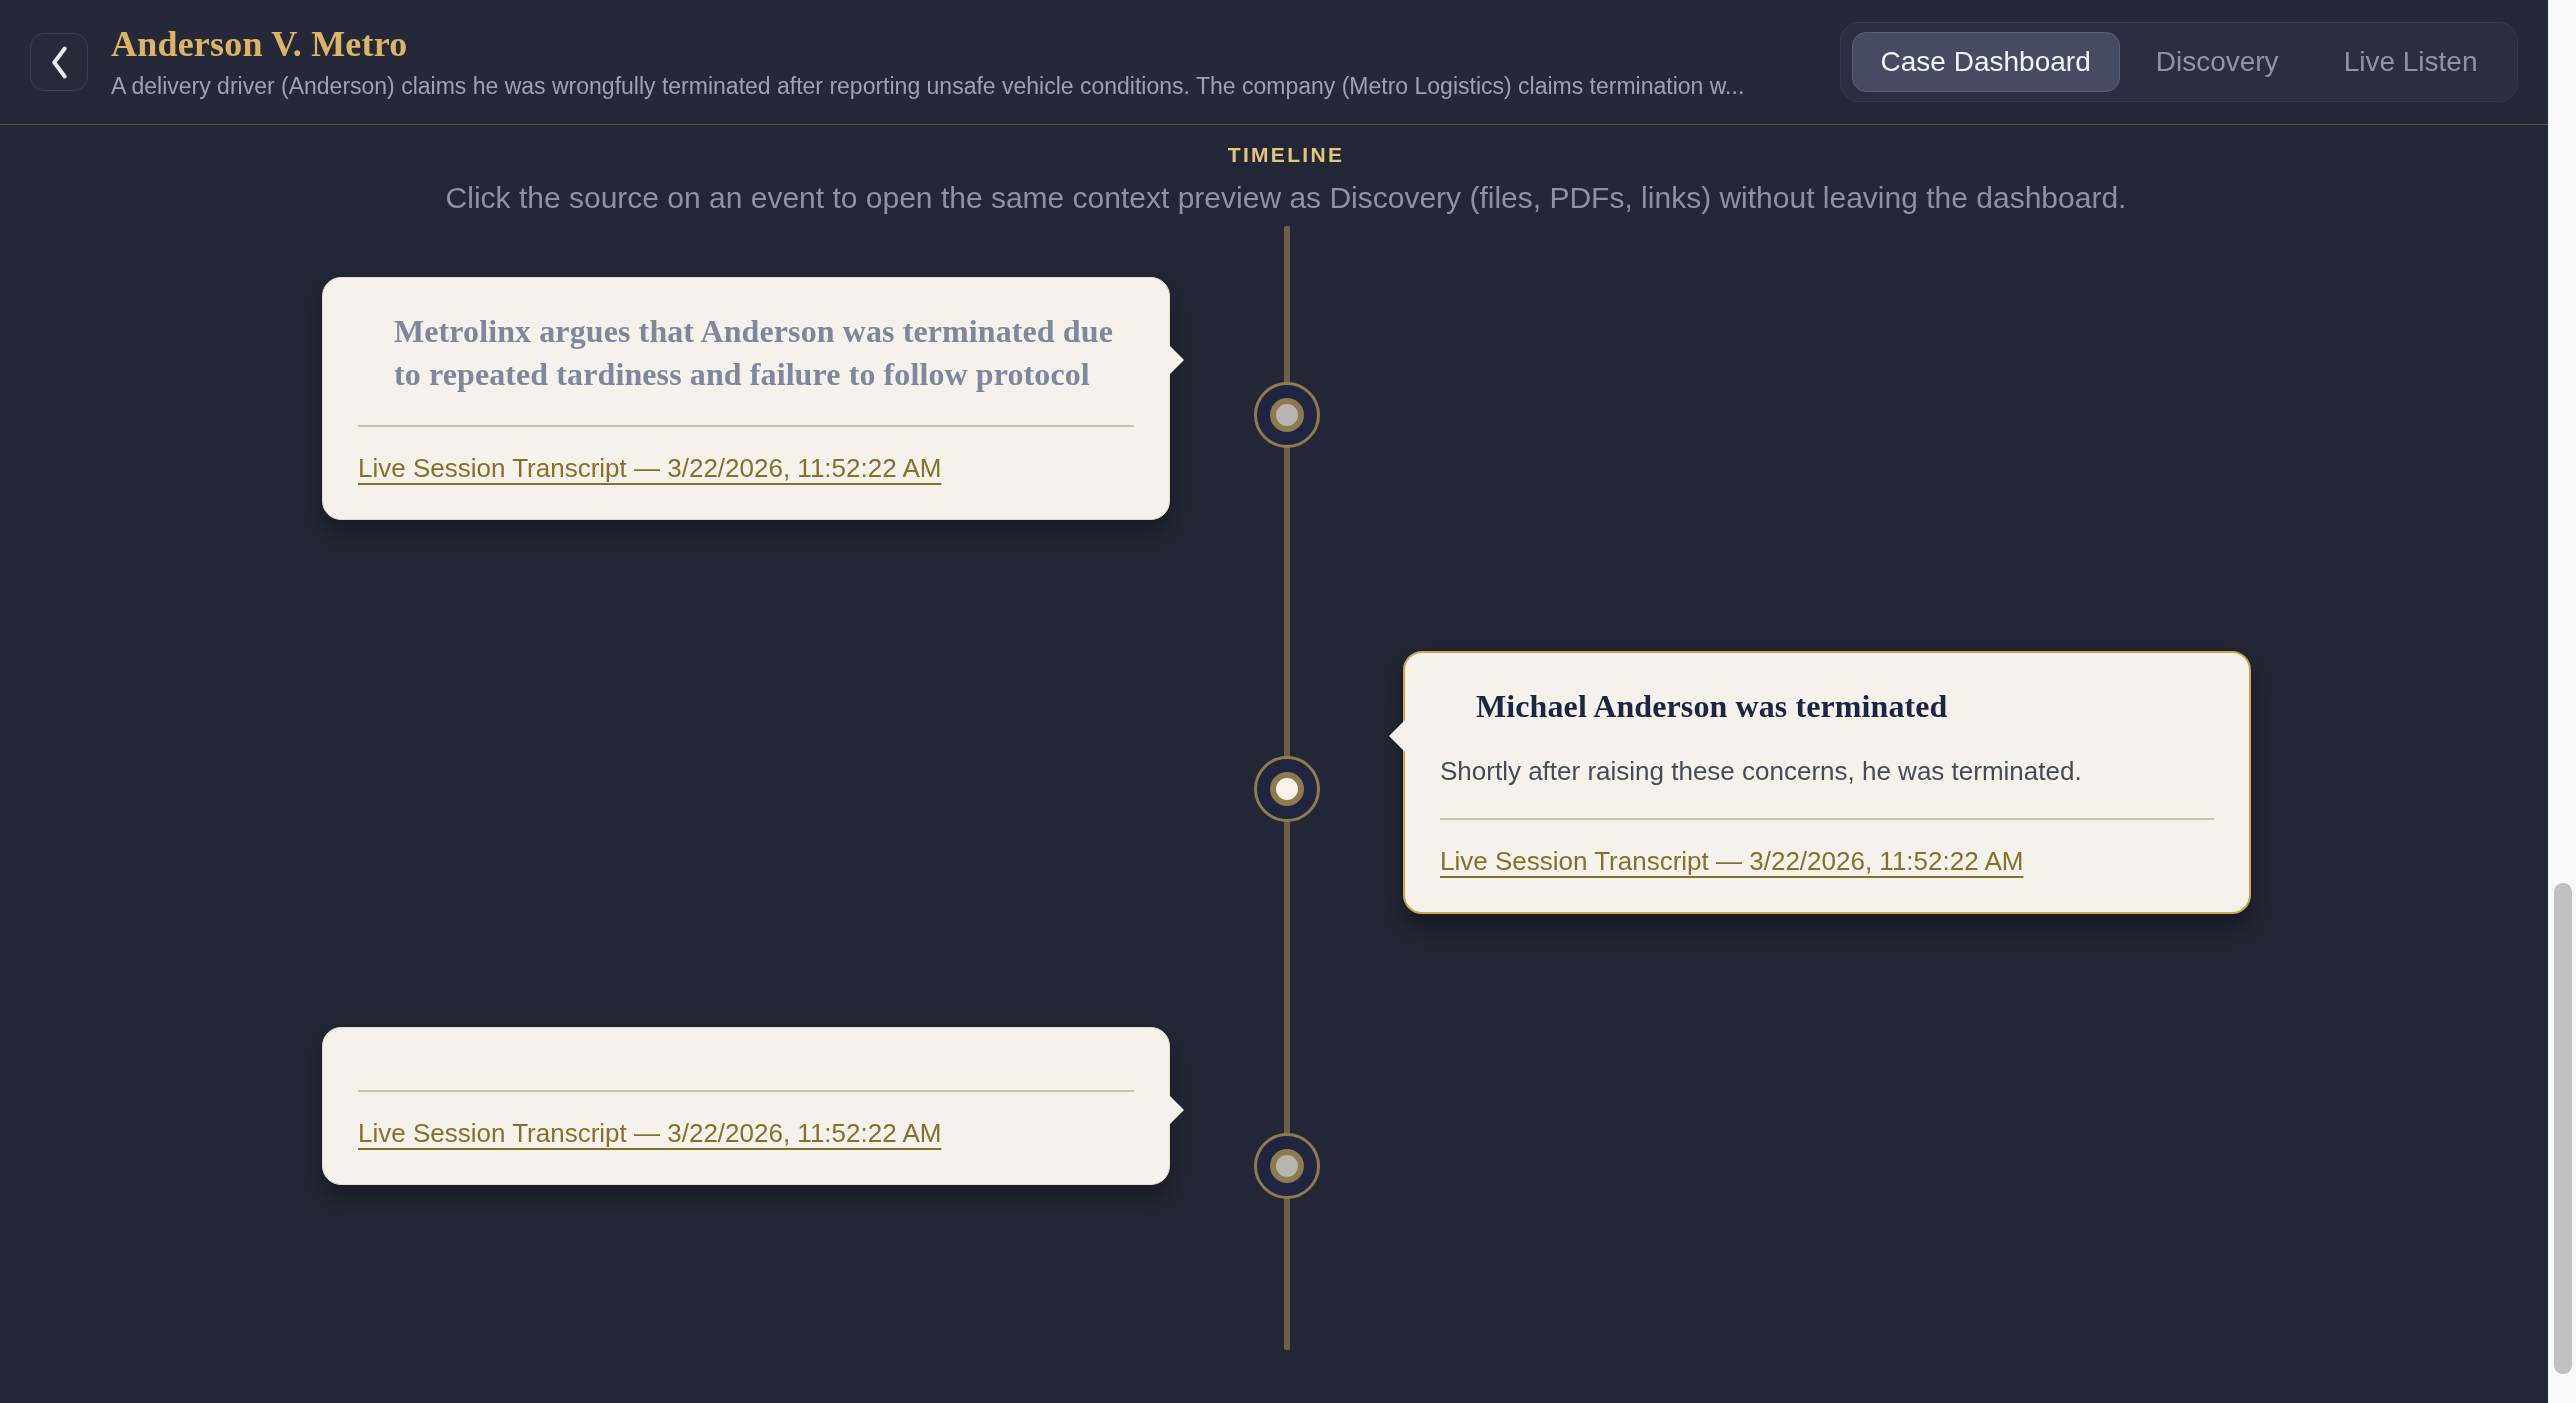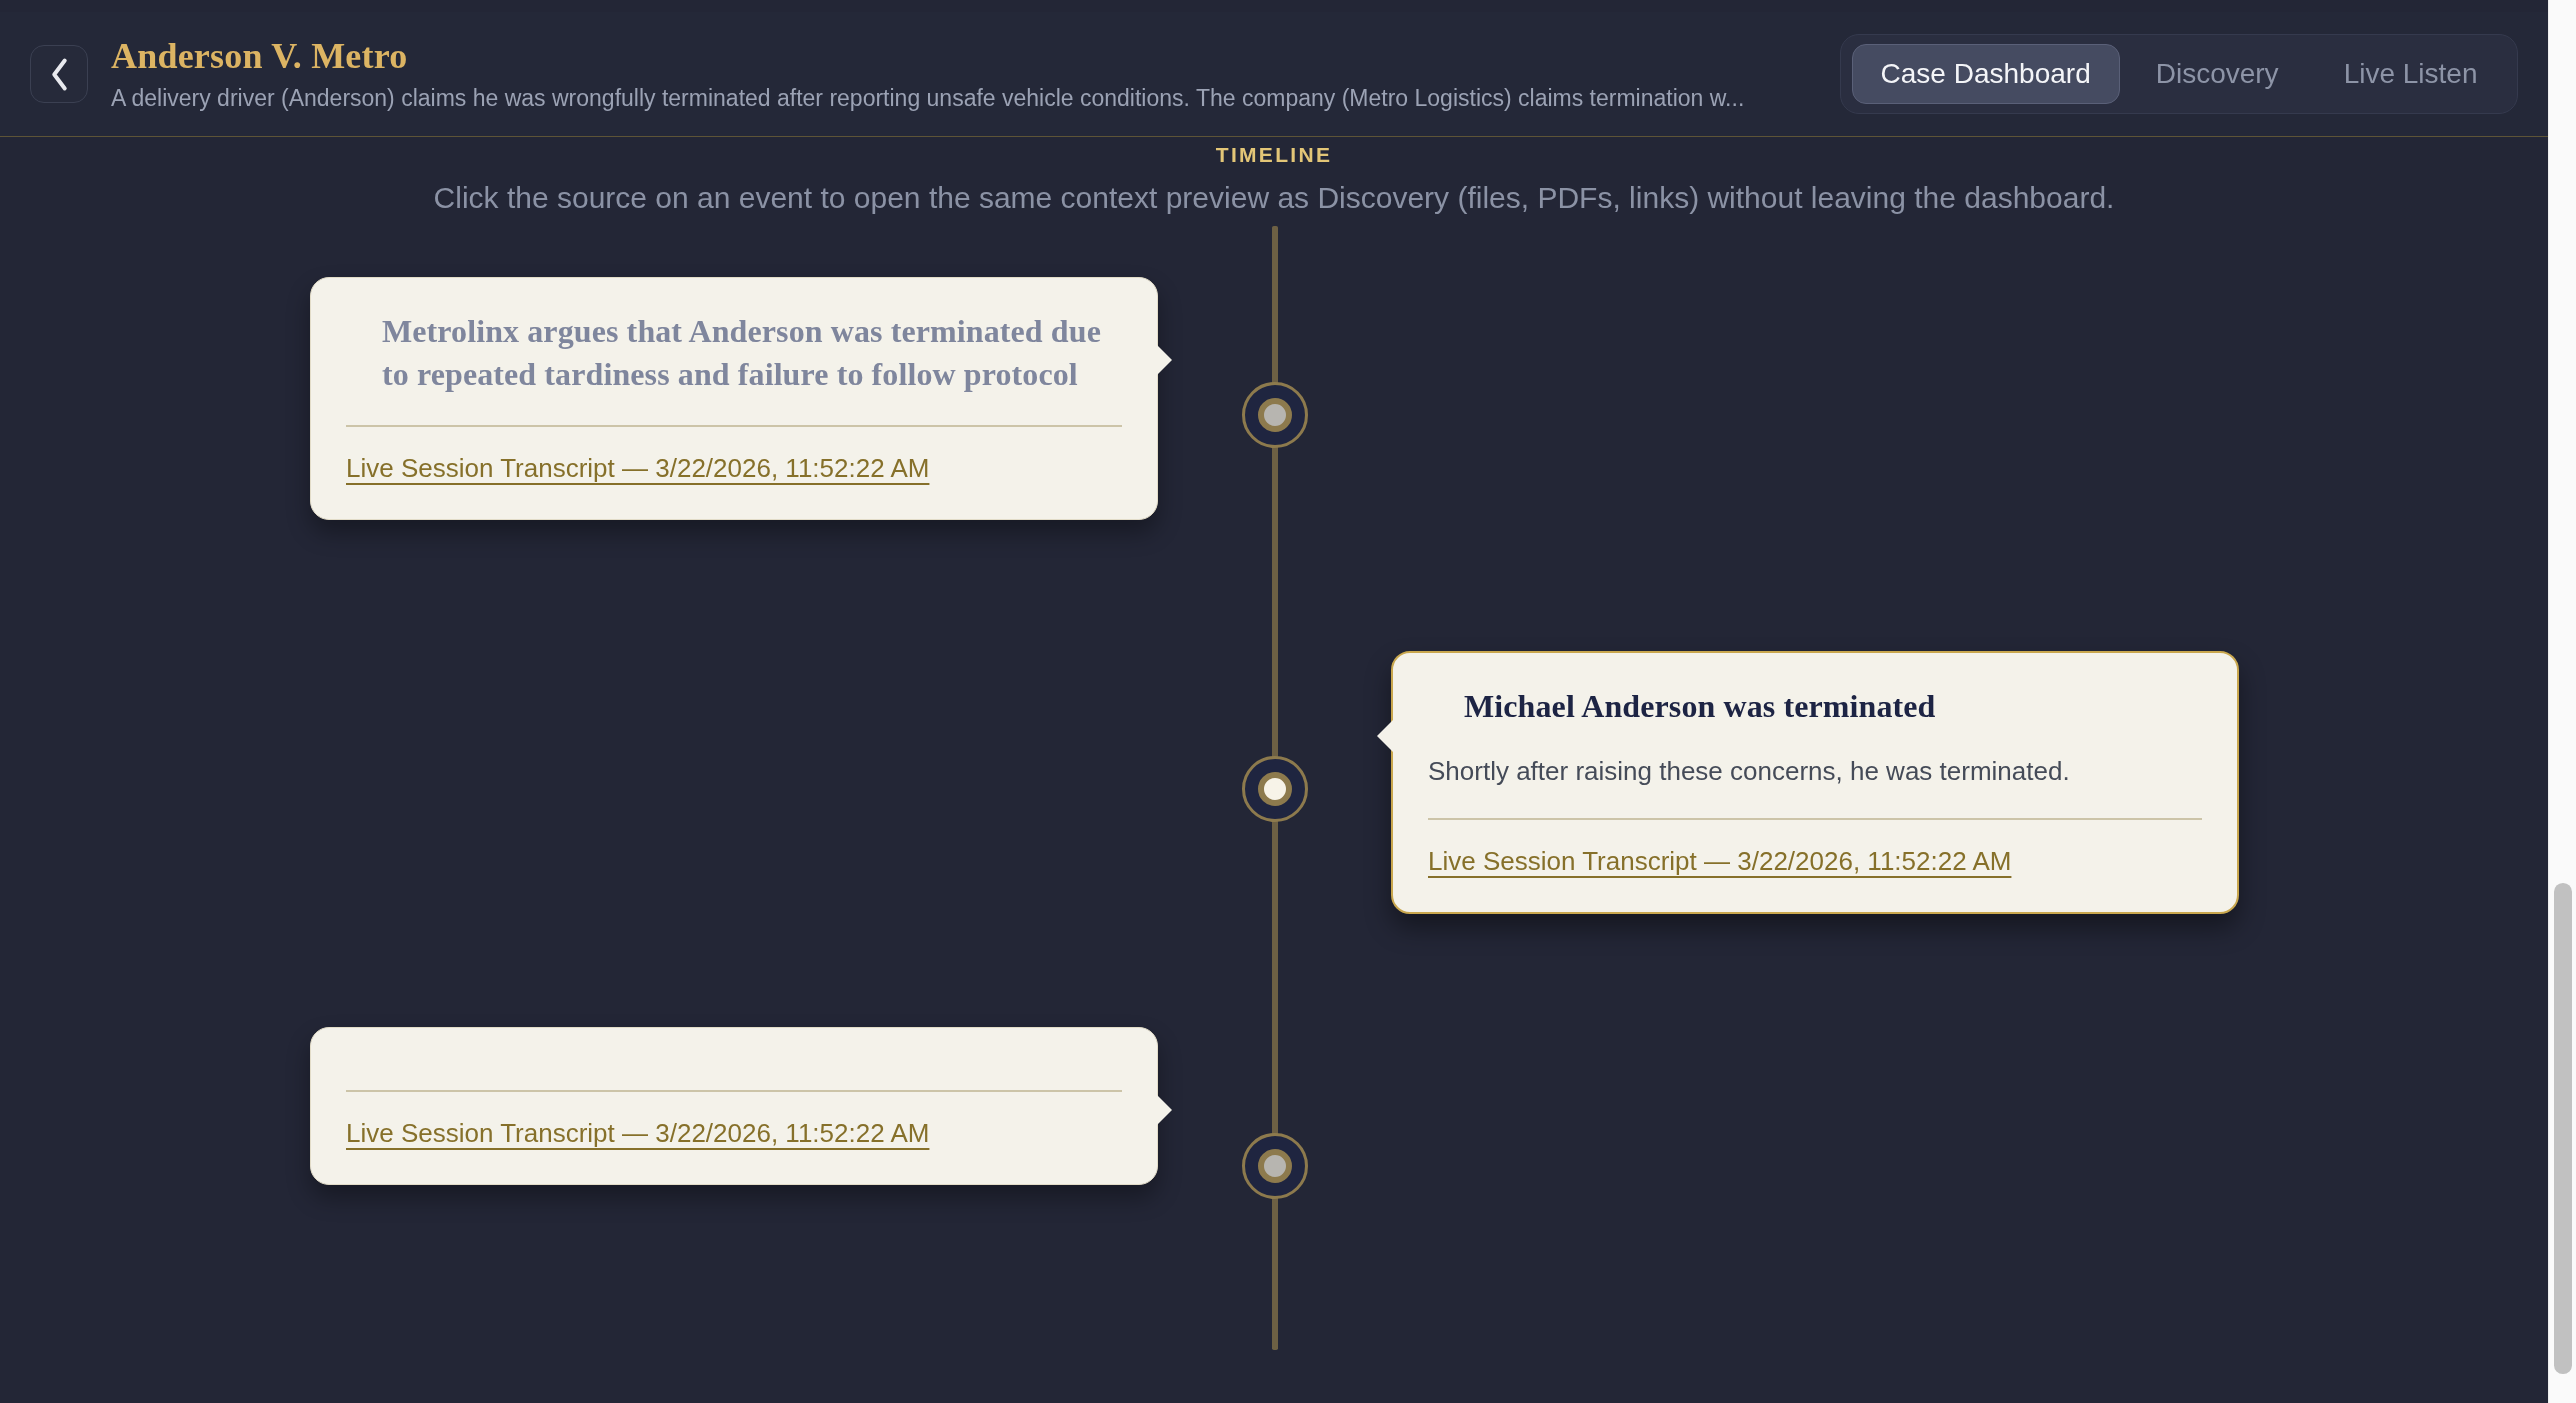--- a/index.html
+++ b/index.html
@@ -17,21 +17,21 @@
     position: relative;
     width: 2576px;
     height: 1404px;
     background: #232636;
     overflow: hidden;
   }
 
   
   .header {
     position: absolute;
-    top: 12px; left: 0;
+    top: 0; left: 0;
     width: 2548px;
     height: 125px;
     background: #242838;
     border-bottom: 1.8px solid #5d5437;
     display: flex;
     align-items: center;
     padding: 0 30px;
   }
 
   .back-button {
@@ -102,21 +102,21 @@
   }
   .tab.active {
     color: #f4f5f8;
     background: #454b61;
     border-color: #5a6078;
   }
 
   
   .timeline-section {
     position: absolute;
-    top: 125px; left: 0;
+    top: 125px; left: 12px;
     width: 2548px;
     height: 1278px;
   }
 
   .timeline-label {
     text-align: center;
     margin-top: 18.4px;
     font-size: 21px;
     font-weight: bold;
     letter-spacing: 2.3px;

